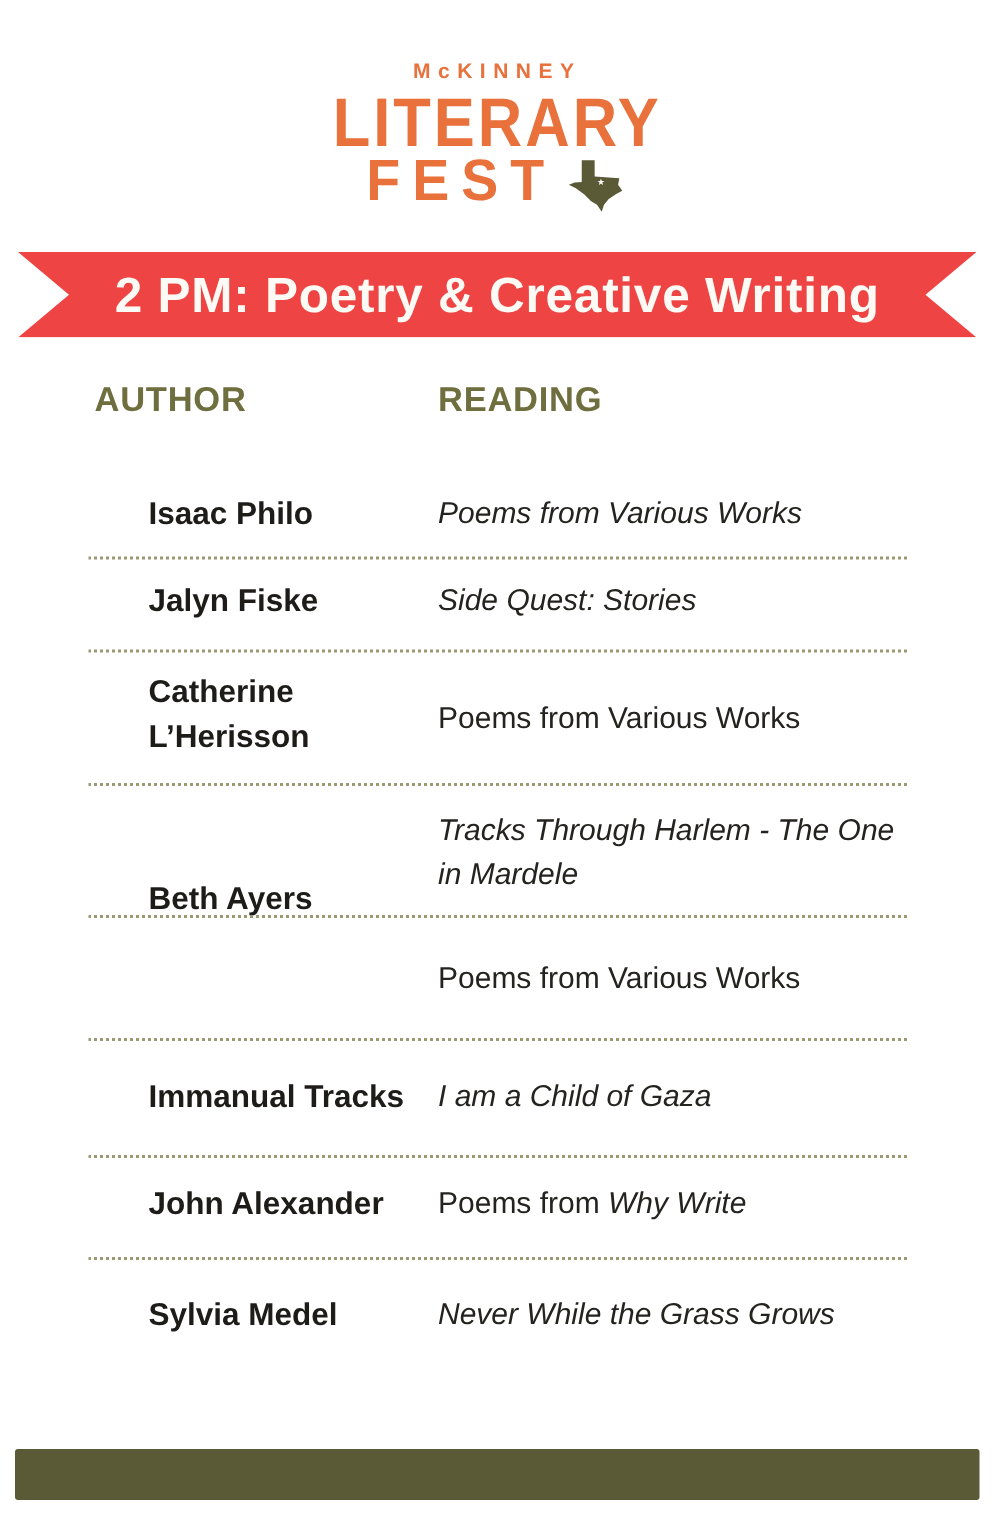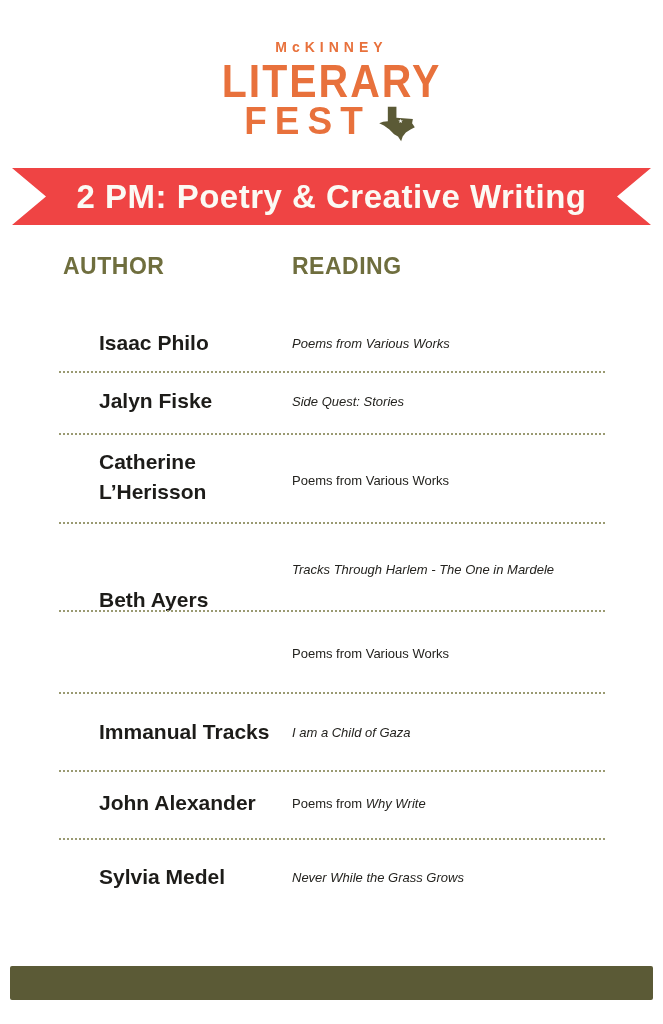--- a/index.html
+++ b/index.html
@@ -28,21 +28,21 @@
 
   
   .col-head{position:absolute;font-size:23px;font-weight:bold;color:#6f6e3e;
     letter-spacing:0.5px;top:253px;}
   .head-author{left:63px;}
   .head-reading{left:292px;}
 
   .ar{position:absolute;left:63px;width:205px;transform:translateY(-50%);
     font-size:21px;font-weight:bold;color:#1d1c19;line-height:30px;margin-left:36px;}
   .rr{position:absolute;left:292px;width:325px;transform:translateY(-50%);
-    font-size:13px;color:#24231f;line-height:29px;}
+    font-size:20px;color:#24231f;line-height:29px;}
   .it{font-style:italic;}
 
   .sep{position:absolute;left:59px;width:546px;height:2px;
     background:repeating-linear-gradient(90deg,#9a9a72 0 2px,transparent 2px 4px);}
 
   
   .footer-bar{position:absolute;top:966px;left:10px;width:643px;height:34px;
     background:#5b5a36;border-radius:2px;}
 </style>
 </head>

